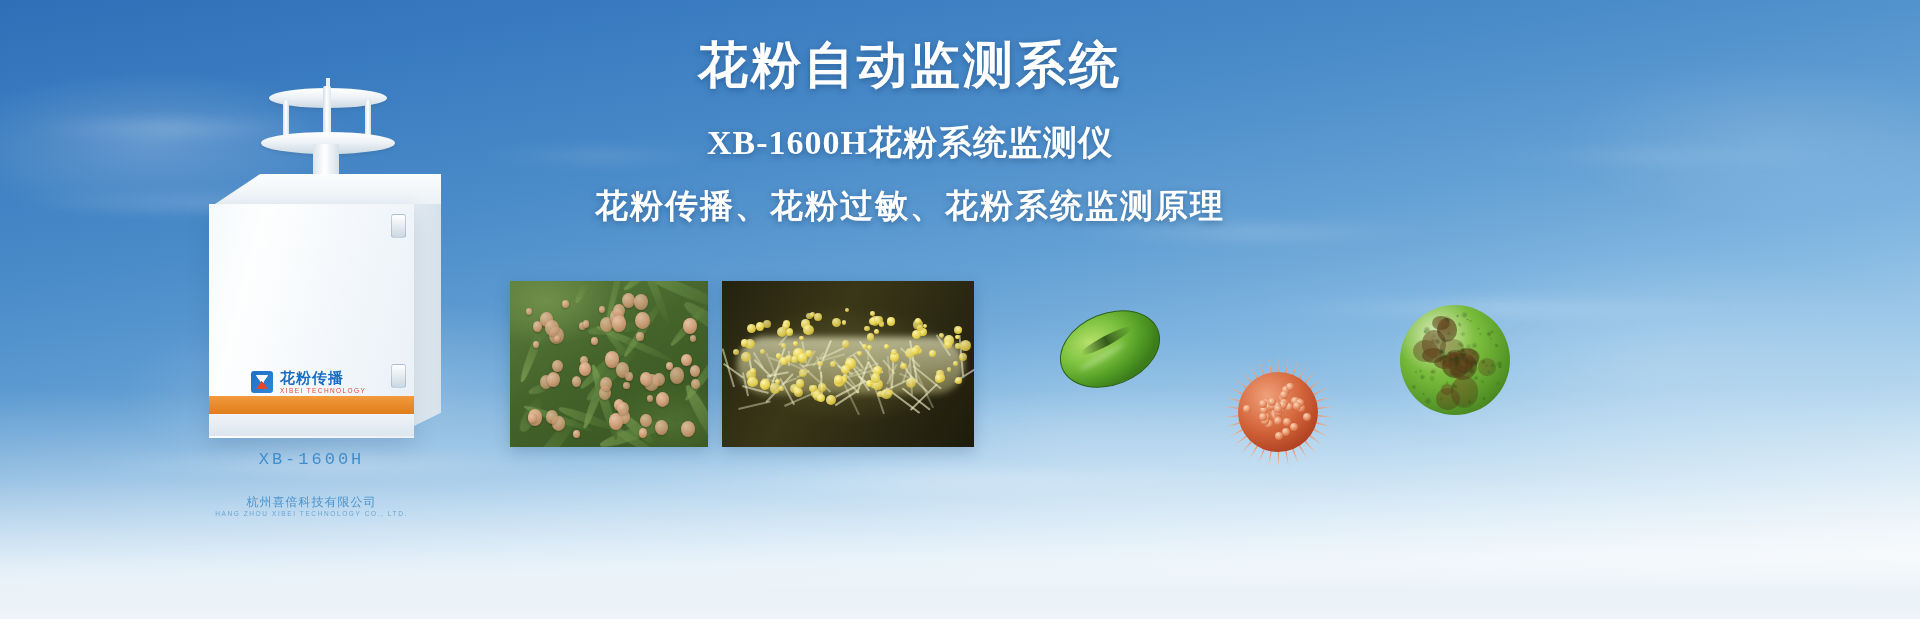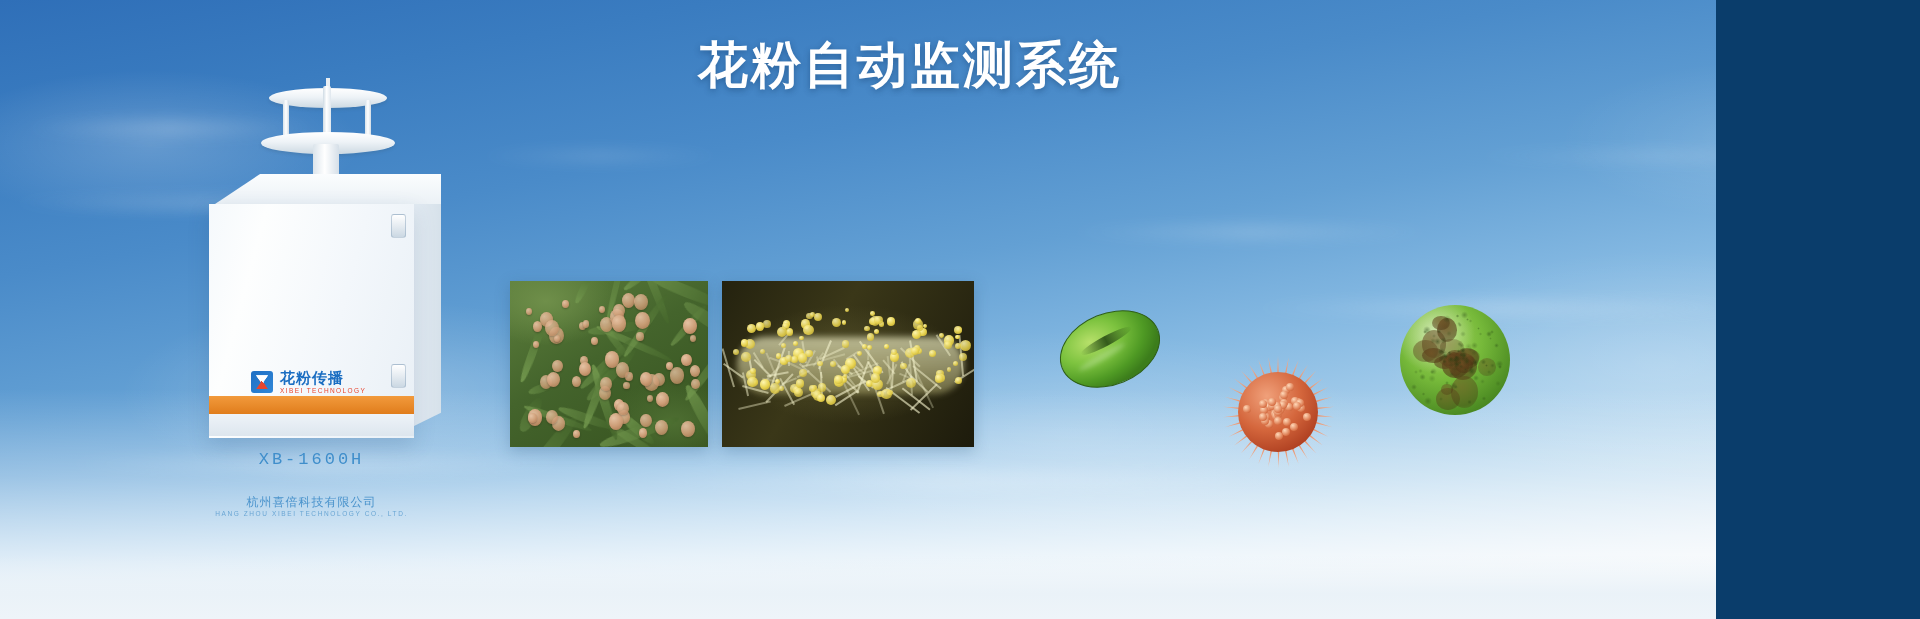--- a/index.html
+++ b/index.html
@@ -5,21 +5,21 @@
 <style>
   html, body {
     margin: 0;
     padding: 0;
     background: #0a3d6b;
   }
   * { box-sizing: border-box; }
 
   .banner {
     position: relative;
-    width: 1716px;
+    width: 1920px;
     height: 619px;
     overflow: hidden;
     font-family: "Liberation Sans", "DejaVu Sans", sans-serif;
     background: linear-gradient(170deg,
         #2f6fb8 0%,
         #3a7cc0 14%,
         #4a8bc9 30%,
         #63a0d4 46%,
         #85b9e2 60%,
         #a8cfec 72%,
@@ -417,20 +417,22 @@
     <div class="wisp" style="left:1460px; top:150px; width:400px; height:12px; opacity:.28;"></div>
     <div class="wisp" style="left:600px;  top:470px; width:700px; height:20px; opacity:.50;"></div>
     <div class="wisp" style="left:60px;   top:455px; width:520px; height:18px; opacity:.50;"></div>
 
     <div class="horizon-haze"></div>
     <div class="bottom-band"></div>
   </div>
 
   <div class="headline">
     <h1 class="title-main">花粉自动监测系统</h1>
+    <div class="title-sub">XB-1600H花粉系统监测仪</div>
+    <div class="title-desc">花粉传播、花粉过敏、花粉系统监测原理</div>
   </div>
 
   <div class="instrument">
     <div class="disc disc-top"></div>
     <div class="mast-tip"></div>
     <div class="mast"></div>
     <div class="strut strut-a"></div>
     <div class="strut strut-b"></div>
     <div class="disc disc-mid"></div>
     <div class="neck"></div>

